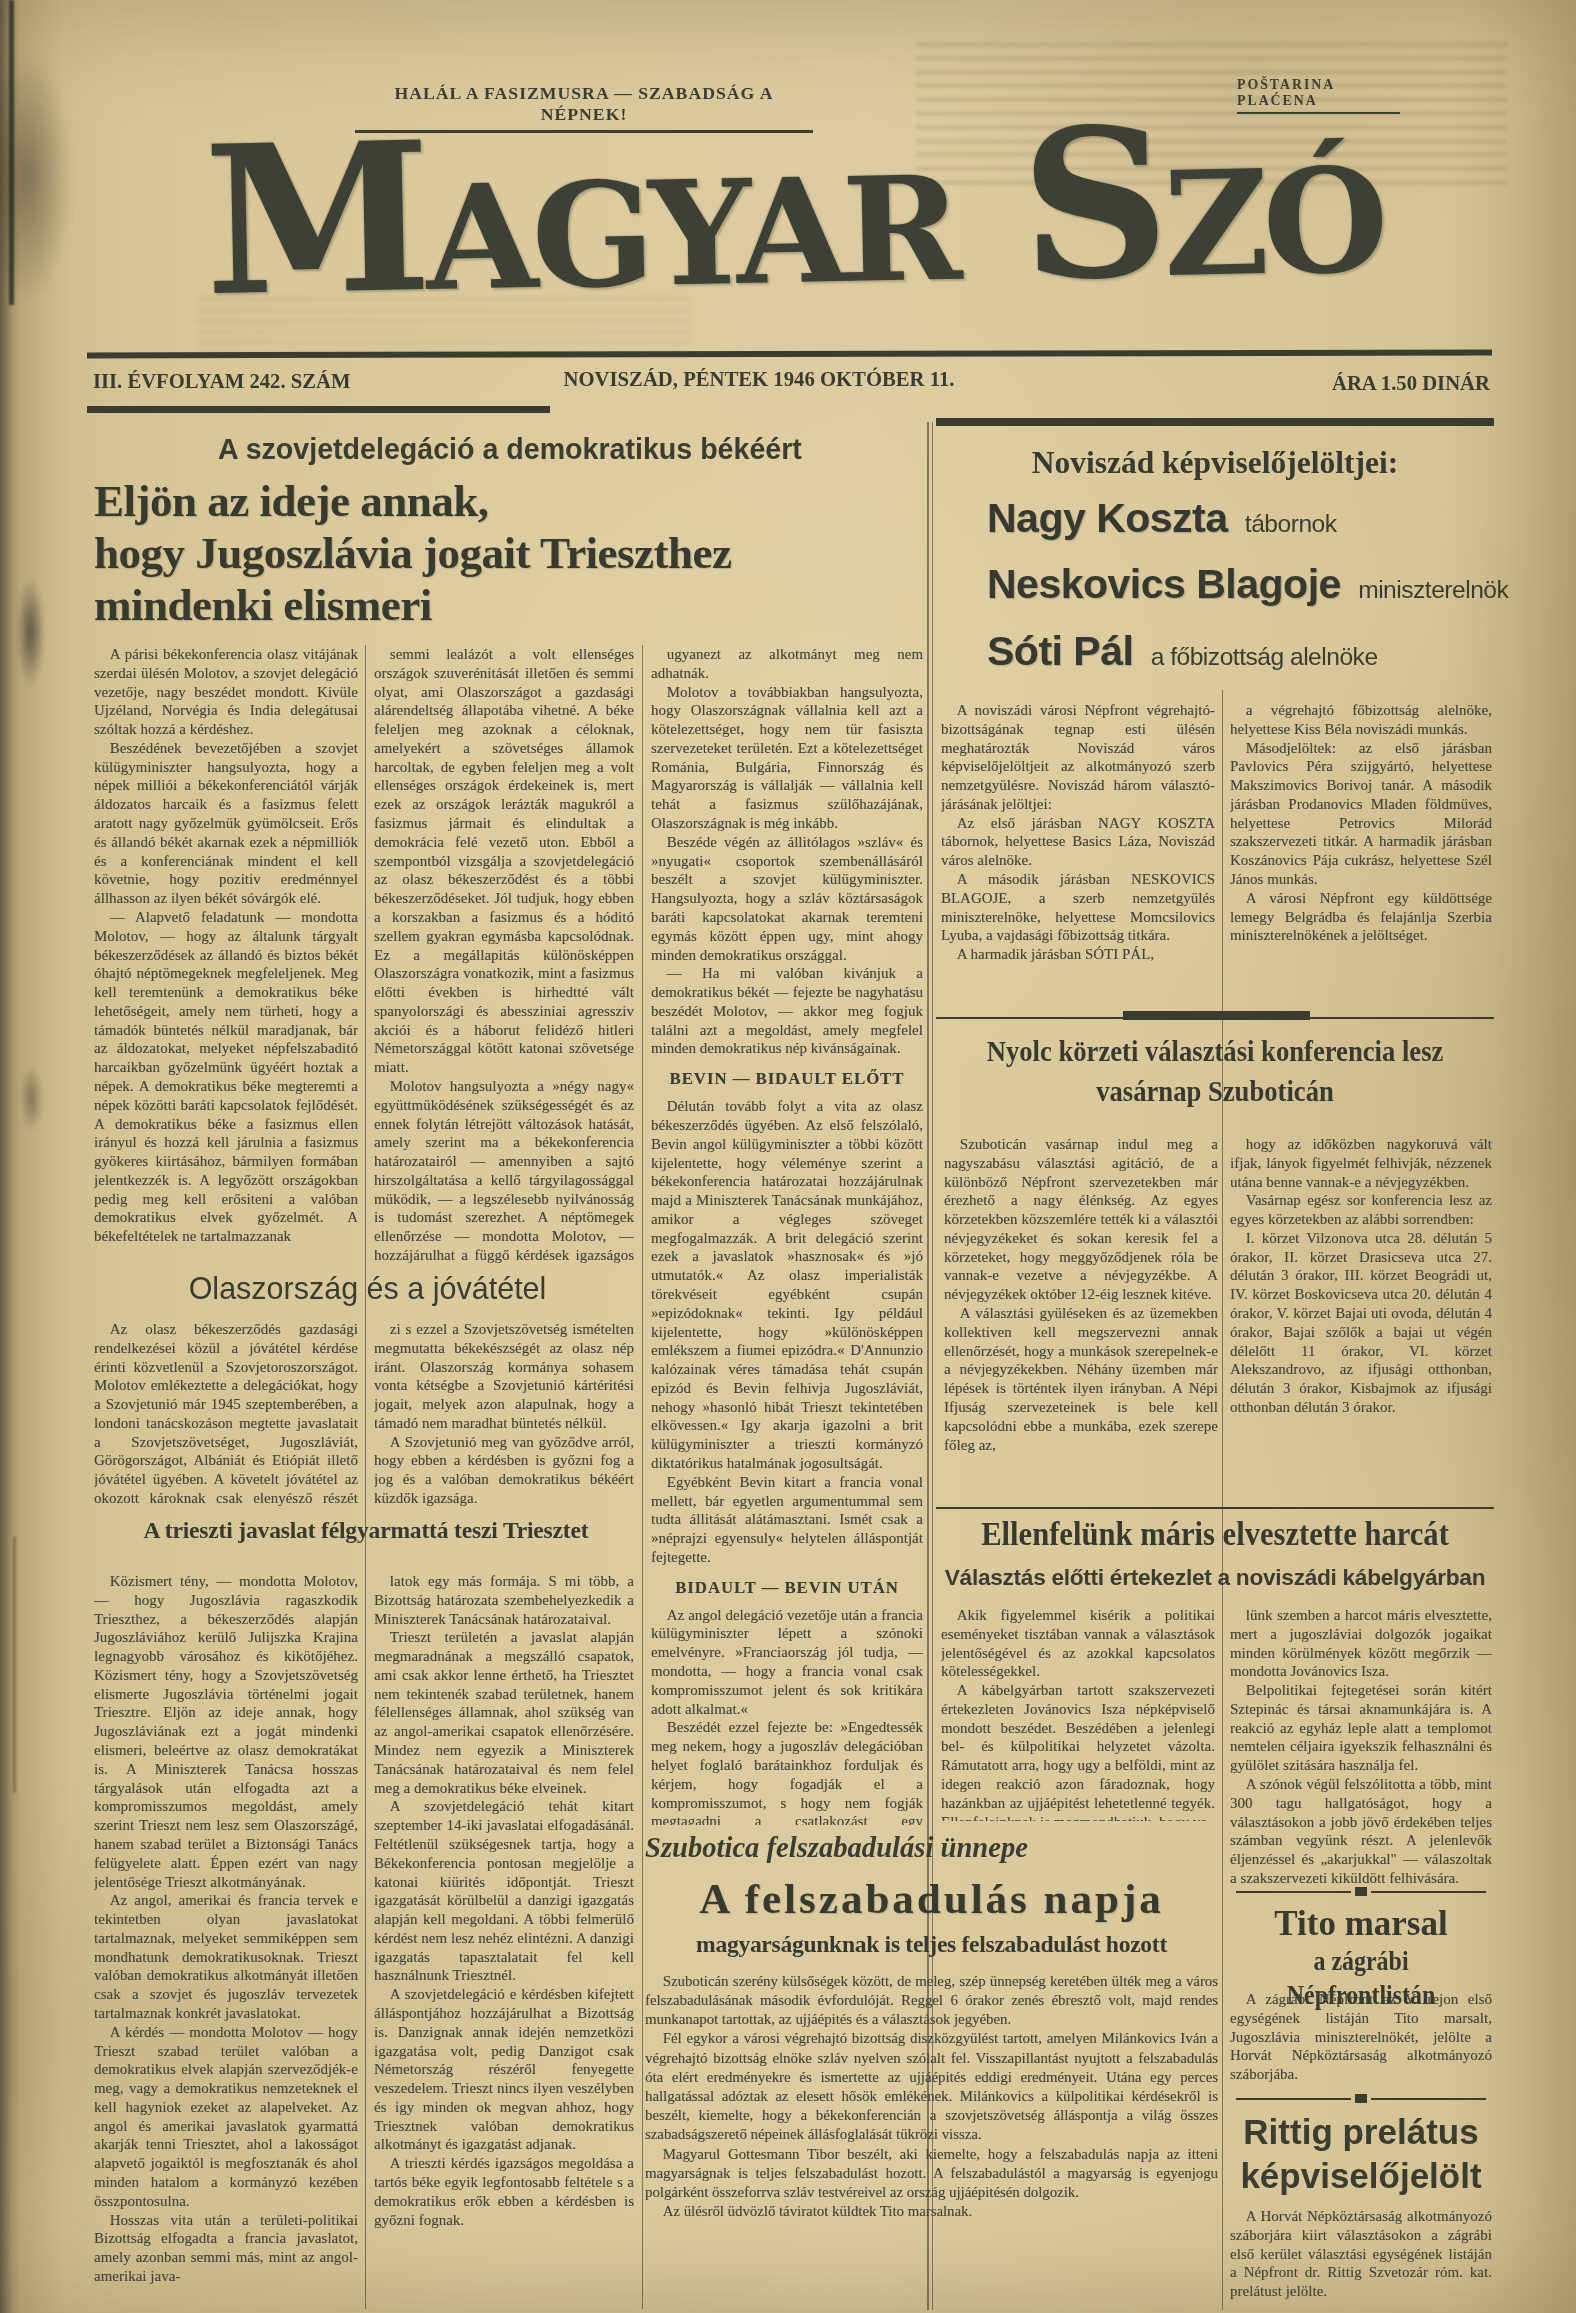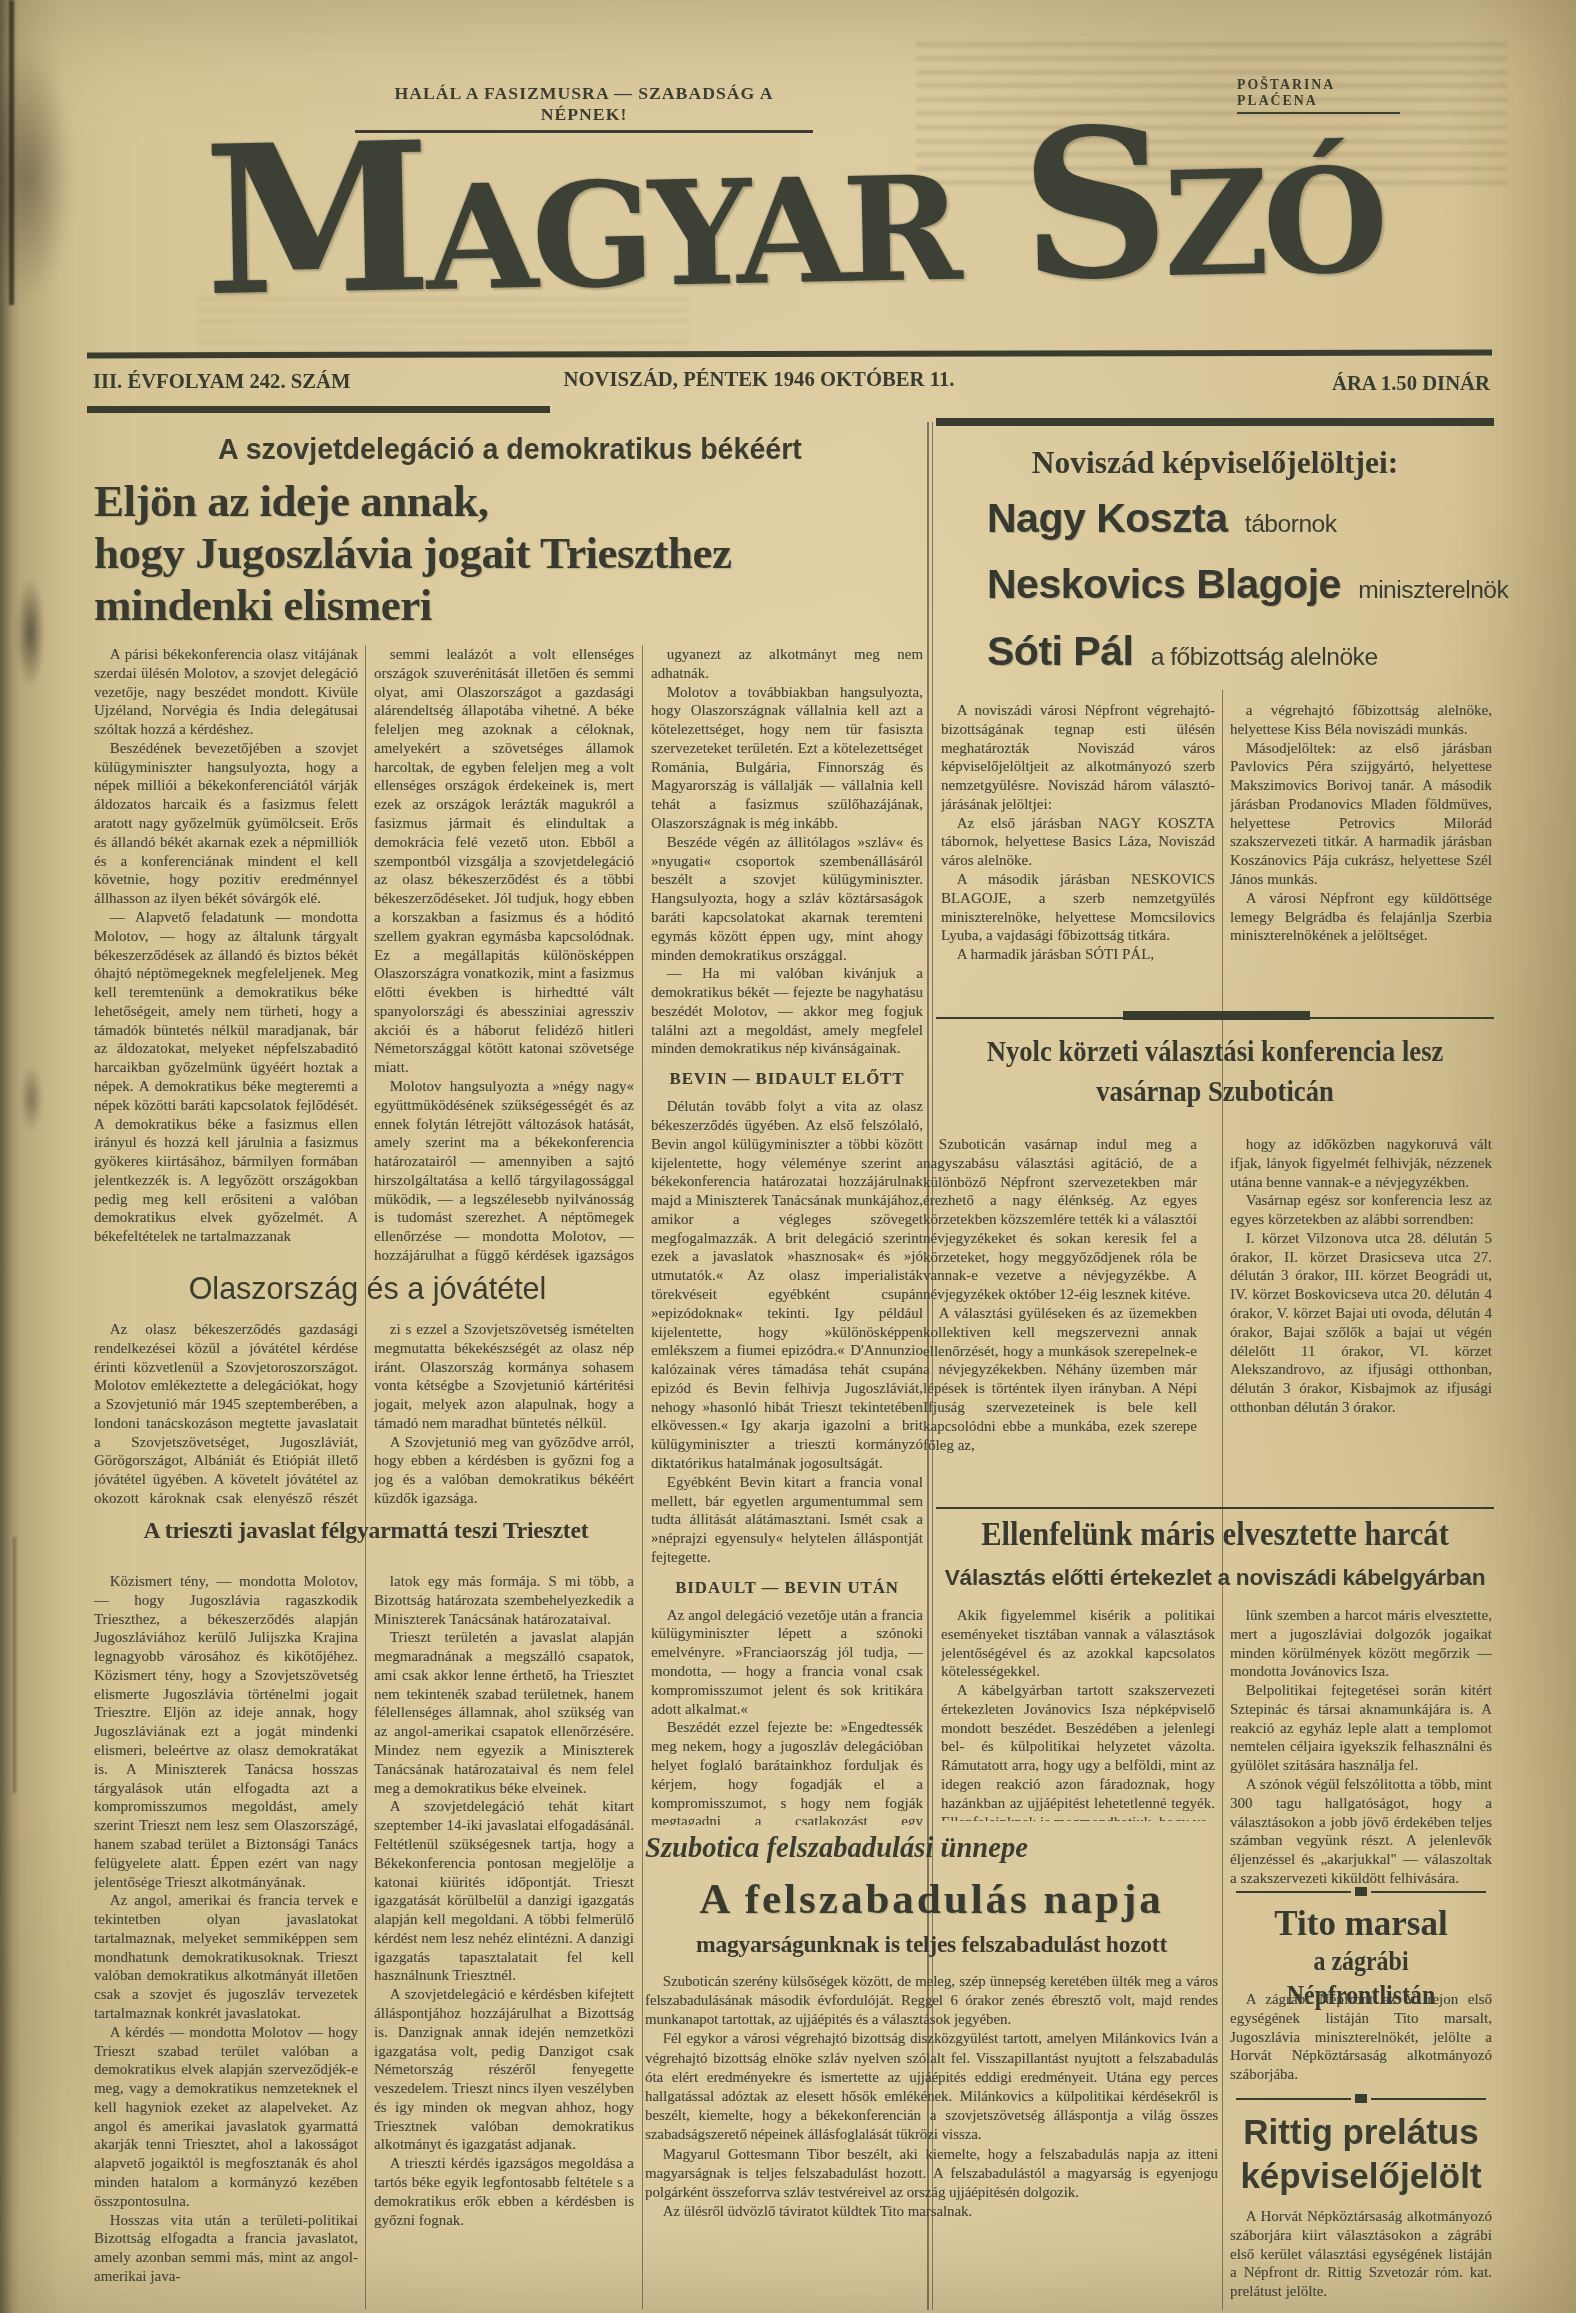--- a/index.html
+++ b/index.html
@@ -76,21 +76,21 @@
   .cand-row{left:987px;width:507px;height:61px;white-space:nowrap;letter-spacing:-0.5px;}
   .cand-name{font-family:"Liberation Sans",sans-serif;font-weight:bold;font-size:41px;color:#373930;
     text-shadow:1px 1px 1px rgba(70,70,50,.3);}
   .cand-role{font-family:"Liberation Sans",sans-serif;font-size:24.6px;color:#3b3d31;margin-left:13.8px;text-align:center;}
   .pos-rcA{left:941px;top:701px;width:274px;height:313px;}
   .pos-rcB{left:1230px;top:701px;width:262px;height:313px;}
   .rc-rule1{left:936px;top:1017px;width:558px;height:2px;}
   .rc-bar{left:1123px;top:1011px;width:187px;height:8.9px;}
   .ny-head{left:936px;top:1032px;width:558px;text-align:center;font-weight:bold;font-size:29.6px;
     line-height:1.35;color:#383a2f;transform:scaleX(.9);}
-  .pos-nyA{left:923px;top:1135px;width:274px;height:372px;}
+  .pos-nyA{left:944px;top:1135px;width:274px;height:372px;}
   .pos-nyB{left:1230px;top:1135px;width:262px;height:372px;}
   .el-rule{left:936px;top:1507px;width:558px;height:2px;}
   .el-head{left:936px;top:1515px;width:558px;text-align:center;font-weight:bold;font-size:34px;
     color:#383a2f;transform:scaleX(.9);}
   .el-sub{left:936px;top:1564px;width:558px;text-align:center;font-family:"Liberation Sans",sans-serif;
     font-weight:bold;font-size:22.7px;color:#3b3d31;letter-spacing:-0.3px;}
   .pos-elA{left:941px;top:1606px;width:274px;height:215px;}
   .pos-elB{left:1230px;top:1606px;width:262px;height:278px;}
   
   .szub{left:645px;top:1830px;width:573px;height:479px;overflow:hidden;}

